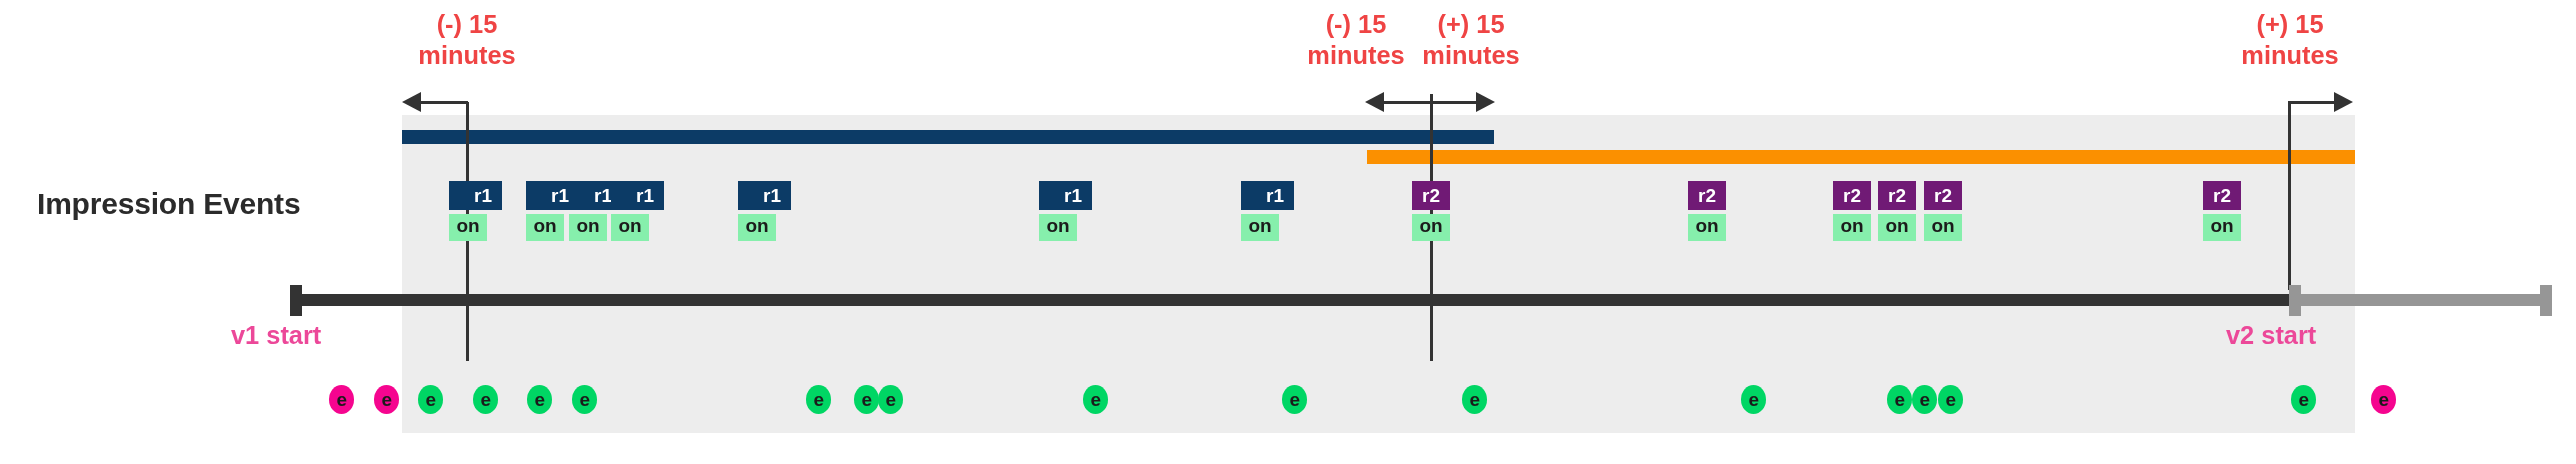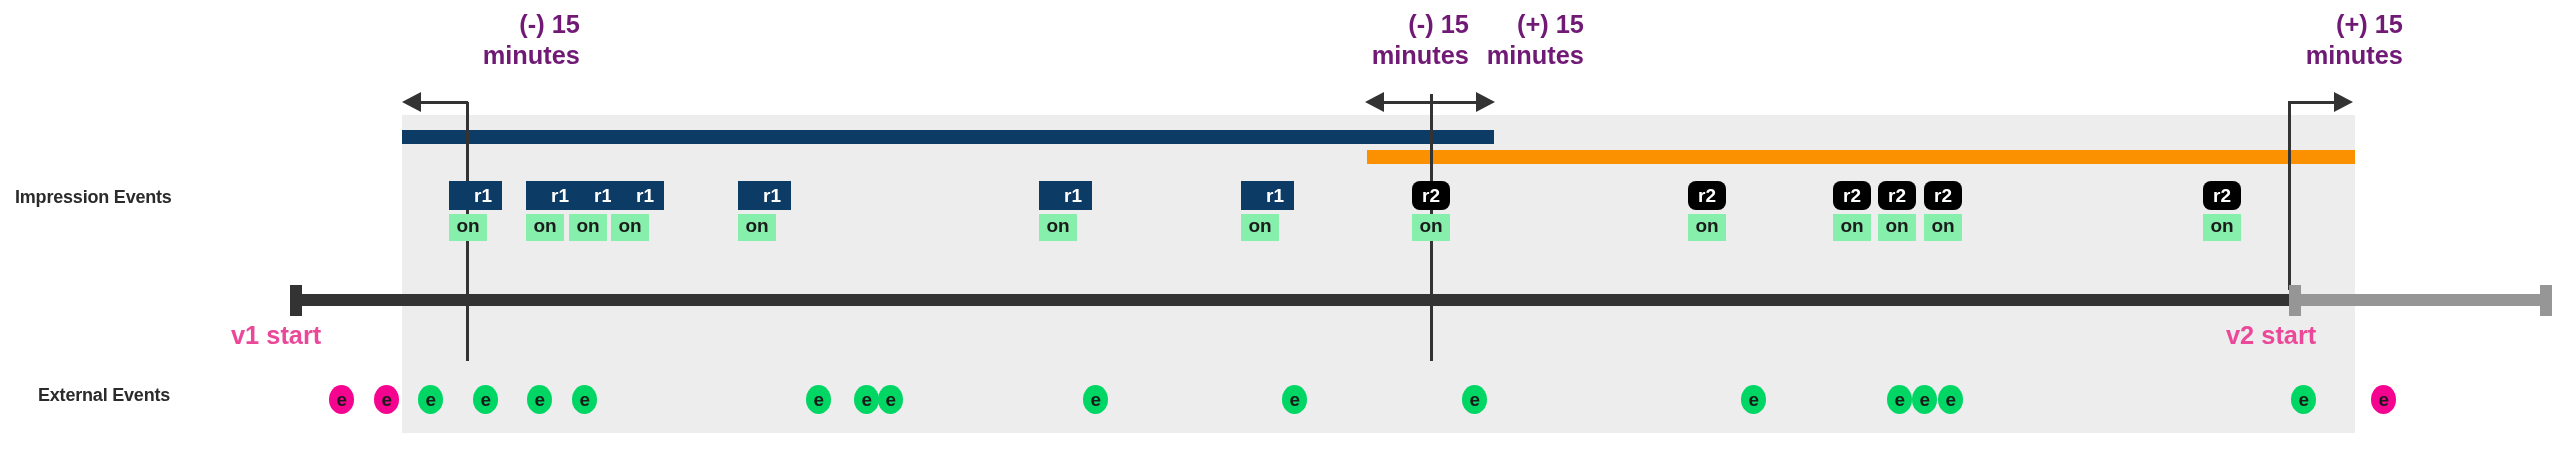--- a/index.html
+++ b/index.html
@@ -7,49 +7,49 @@
   body{width:2576px;height:464px;font-family:"Liberation Sans",sans-serif;overflow:hidden;}
   #stage{position:relative;width:2576px;height:464px;background:#fff;}
 
   .abs{position:absolute;}
 
   
   #grey-panel{left:402px;top:115px;width:1953px;height:318px;background:#ededed;}
 
   
   .row-label{
-    position:absolute;color:#2b2b2b;font-size:18px;font-weight:700;
-    letter-spacing:-0.2px;white-space:nowrap;
+    position:absolute;color:#2b2b2b;font-size:30px;font-weight:700;
+    letter-spacing:-0.2px;white-space:nowrap;margin-left:22px;
   }
   #label-impression{left:15px;top:187px;}
   #label-external{left:38px;top:385px;}
 
   
   #bar-v1{left:402px;top:130px;width:1092px;height:14px;background:#0c3b66;}
   #bar-v2{left:1367px;top:150px;width:988px;height:14px;background:#fb9000;}
 
   
   .callout-text{
-    position:absolute;color:#701a75;font-size:25.4px;font-weight:700;
-    text-align:right;line-height:31px;white-space:pre-line;
+    position:absolute;color:#ef4444;font-size:25.4px;font-weight:700;
+    text-align:center;line-height:31px;white-space:pre-line;
   }
   .vline{position:absolute;width:2.8px;background:#333333;}
   .hline{position:absolute;height:2.8px;background:#333333;}
   .arrow-left,.arrow-right{position:absolute;width:0;height:0;
      border-top:10.3px solid transparent;border-bottom:10.3px solid transparent;}
   .arrow-left{border-right:19px solid #333333;}
   .arrow-right{border-left:19px solid #333333;}
 
   
   .chip{
     position:absolute;width:38px;height:29px;line-height:29px;text-align:center;
     font-size:19px;font-weight:700;color:#ffffff;
   }
   .chip.r1{background:#0c3b66;padding-left:15px;}
-  .chip.r2{background:#000000;border-radius:8px;}
+  .chip.r2{background:#701a75;}
   .chip.on{background:#86efac;color:#1b1b1b;height:27px;line-height:24.4px;}
 
   
   #timeline-v1{position:absolute;left:290px;top:294px;width:2000px;height:12.2px;background:#333333;}
   #timeline-v2{position:absolute;left:2289px;top:294px;width:263px;height:12.2px;background:#969696;}
   .tick{position:absolute;width:12.2px;height:31px;}
   #tick-v1{left:290px;top:285px;background:#333333;}
   #tick-v2{left:2289px;top:285px;background:#969696;}
   #tick-end{left:2540px;top:285px;background:#969696;}
   .tl-caption{
@@ -93,21 +93,20 @@
   <div class="hline" style="left:1431px;top:101px;width:45px;"></div>
   <div class="arrow-right" style="left:1476px;top:92px;"></div>
 
   <div class="callout-text" style="left:2177px;top:9.4px;width:226px;">(+) 15
 minutes</div>
   <div class="vline" style="left:2288px;top:102px;height:188px;"></div>
   <div class="hline" style="left:2288px;top:101px;width:46px;"></div>
   <div class="arrow-right" style="left:2334px;top:92px;"></div>
 
   <div class="row-label" id="label-impression">Impression Events</div>
-  <div class="row-label" id="label-external">External Events</div>
 
   <div id="impression-layer">
       <div class="chip r1" style="left: 449px; top: 181px;">r1</div>
       <div class="chip on" style="left: 449px; top: 214px;">on</div>
       <div class="chip r1" style="left: 526px; top: 181px;">r1</div>
       <div class="chip on" style="left: 526px; top: 214px;">on</div>
       <div class="chip r1" style="left: 569px; top: 181px;">r1</div>
       <div class="chip on" style="left: 569px; top: 214px;">on</div>
       <div class="chip r1" style="left: 611px; top: 181px;">r1</div>
       <div class="chip on" style="left: 611px; top: 214px;">on</div>

